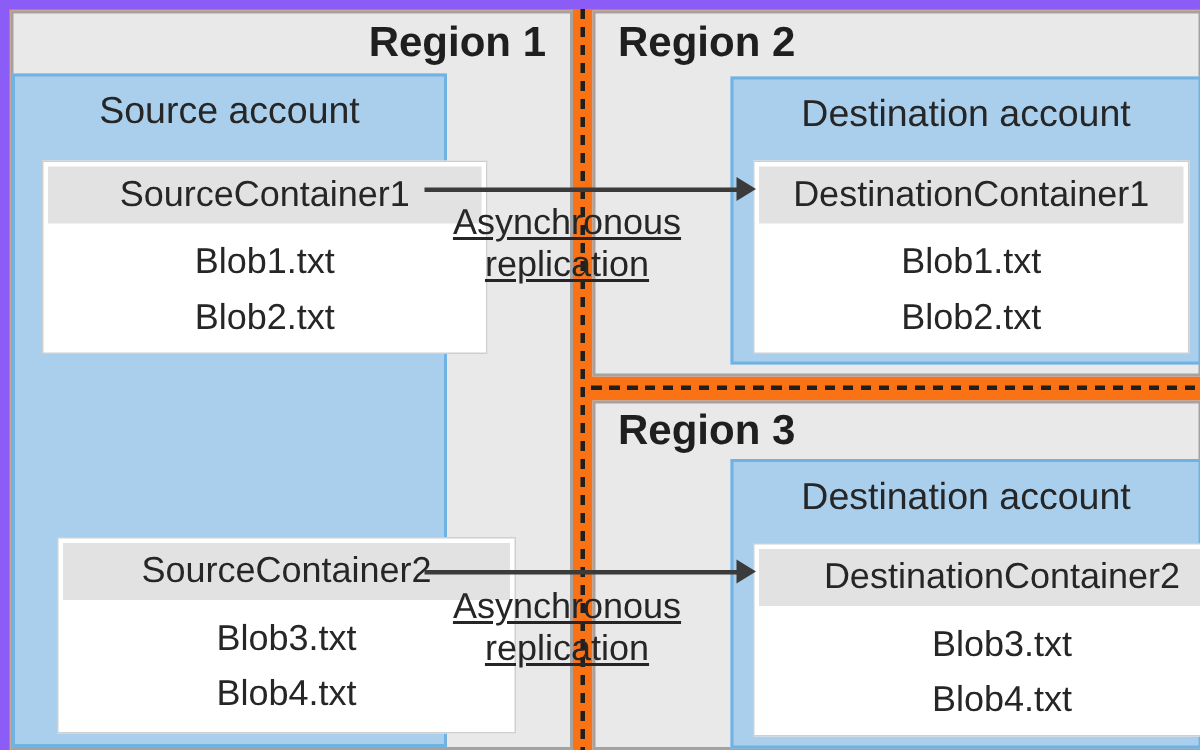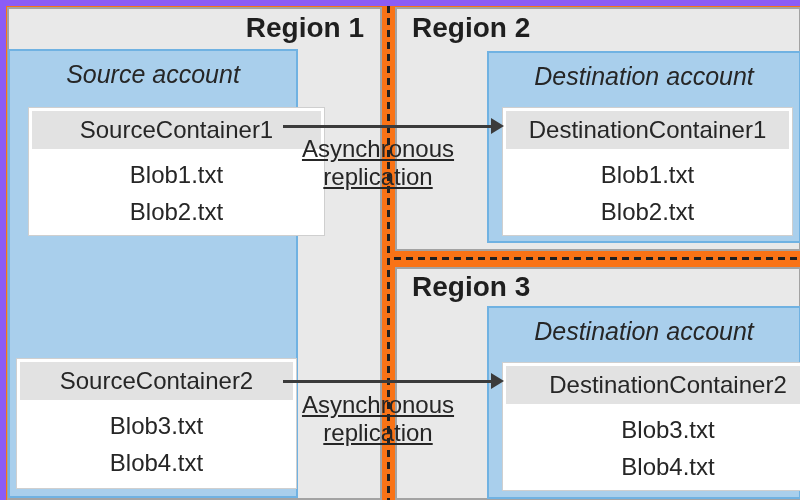--- a/index.html
+++ b/index.html
@@ -61,32 +61,31 @@
   #source-account-box       { left: 2px;   top: 43px;  width: 290px; height: 449px; }
   #destination-account-box-1 { left: 481px; top: 45px;  width: 314px; height: 192px; }
   #destination-account-box-2 { left: 481px; top: 300px; width: 314px; height: 193px; }
 
   .account-title {
     position: relative;
     margin-top: 9px;
     text-align: center;
     font-size: 25px;
     color: #262626;
-    font-style: italic;
   }
 
   .container-box {
     position: absolute;
     background: #ffffff;
     border: 1px solid #cfcfcf;
     box-sizing: border-box;
     z-index: 3;
   }
   #container-sc1 { left: 18px;  top: 56px;  width: 297px; height: 129px; } 
-  #container-sc2 { left: 6px;  top: 307px; width: 281px; height: 131px; } 
+  #container-sc2 { left: 28px;  top: 307px; width: 306px; height: 131px; } 
   #container-dc1 { left: 13px;  top: 54px;  width: 291px; height: 129px; } 
   #container-dc2 { left: 13px;  top: 54px;  width: 332px; height: 129px; } 
 
   .container-header {
     margin: 3px 3px 0 3px;
     height: 38px;
     line-height: 38px;
     background: #e2e2e2;
     text-align: center;
     font-size: 24px;

